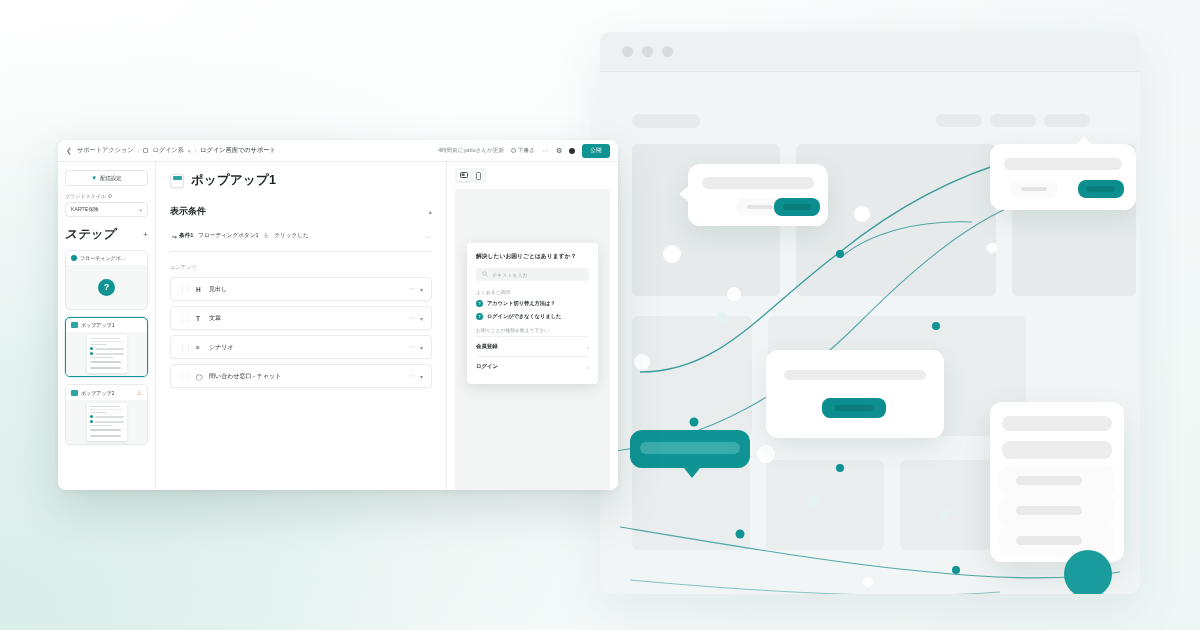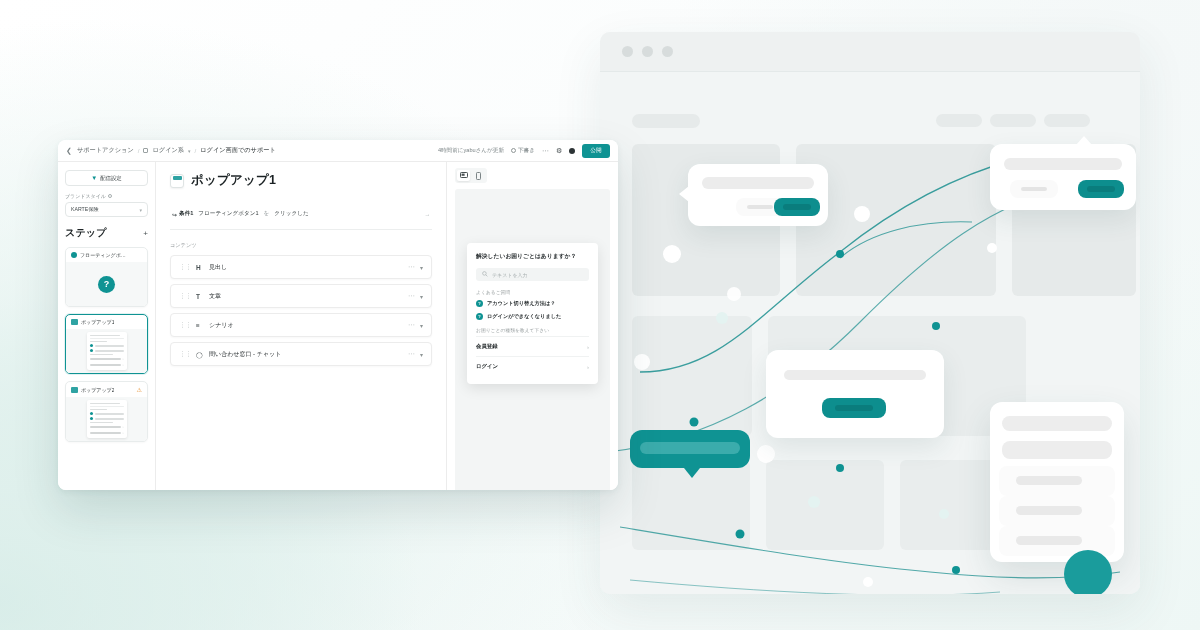--- a/index.html
+++ b/index.html
@@ -81,21 +81,21 @@
   
   .sidebar { width: 98px; border-right: 1px solid #ececec; padding: 8px 7px; background: #fff;
     display: flex; flex-direction: column; gap: 7px; overflow: hidden; }
   .dist-btn { border: 1px solid #e3e7e7; border-radius: 4px; height: 16px; display: flex;
     align-items: center; justify-content: center; gap: 3px; font-size: 5.4px; color: #333b3d; }
   .fld-label { font-size: 5px; color: #838b8d; display: flex; align-items: center; gap: 2px; }
   .select { border: 1px solid #e3e7e7; border-radius: 4px; height: 15px; display: flex;
     align-items: center; padding: 0 5px; font-size: 5.2px; color: #454d4f; }
   .select .chev { margin-left: auto; color: #a7aeaf; font-size: 5px; }
   .step-head { display: flex; align-items: center; margin-top: 2px; }
-  .step-head b { font-size: 10px; color: #1f2527; letter-spacing: .2px; }
+  .step-head b { font-size: 12px; color: #1f2527; letter-spacing: .2px; font-style: italic; }
   .plus { margin-left: auto; font-size: 8px; color: #4a5254; }
 
   .stepcard { border: 1px solid #e8ecec; border-radius: 5px; background: #fff; overflow: hidden;
     box-shadow: 0 1px 2px rgba(0,0,0,.03); }
   .stepcard.sel { border: 1.4px solid #0f9393; box-shadow: 0 0 0 1px rgba(15,147,147,.12); }
   .sc-head { display: flex; align-items: center; gap: 3px; padding: 4px 5px; }
   .sc-head .nm { font-size: 5px; color: #2c3335; overflow: hidden; white-space: nowrap; text-overflow: ellipsis; }
   .sc-head .warn { margin-left: auto; color: #e8963c; font-size: 6px; }
   .sc-body { background: #f6f8f8; height: 44px; display: flex; align-items: center; justify-content: center; }
   .qbubble { width: 17px; height: 17px; border-radius: 50%; background: #0f9393; color: #fff;
@@ -393,20 +393,24 @@
           </div>
         </div>
       </div>
 
       <div class="center">
         <div class="ptitle">
           <span class="ic"></span>
           <h1>ポップアップ1</h1>
         </div>
 
+        <div class="sect-head">
+          <b>表示条件</b>
+          <span class="chev">▴</span>
+        </div>
 
         <div class="cond-row">
           <span class="cond-tag">
             <span style="font-size:6px;color:#4a5254;">↪</span>
             <span>条件1</span>
           </span>
           <span>フローティングボタン1</span>
           <span style="color:#8b9294;">を</span>
           <span>クリックした</span>
           <span class="arrow">→</span>

